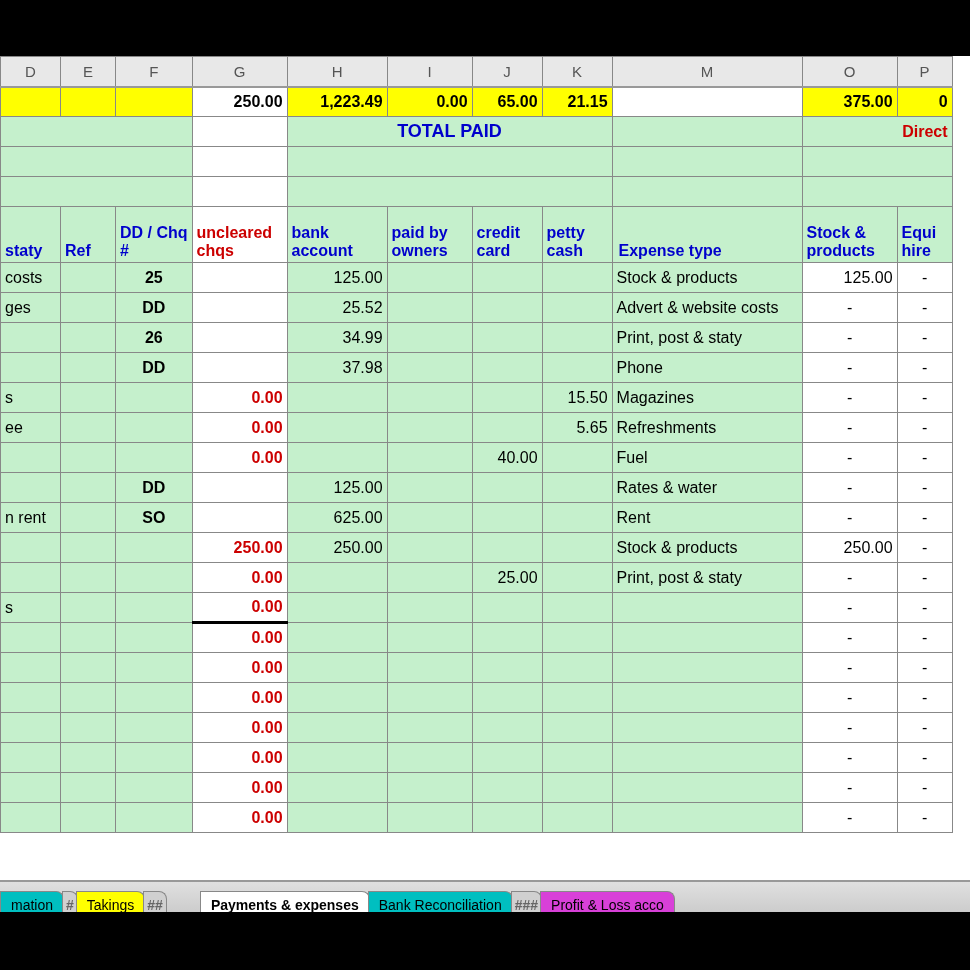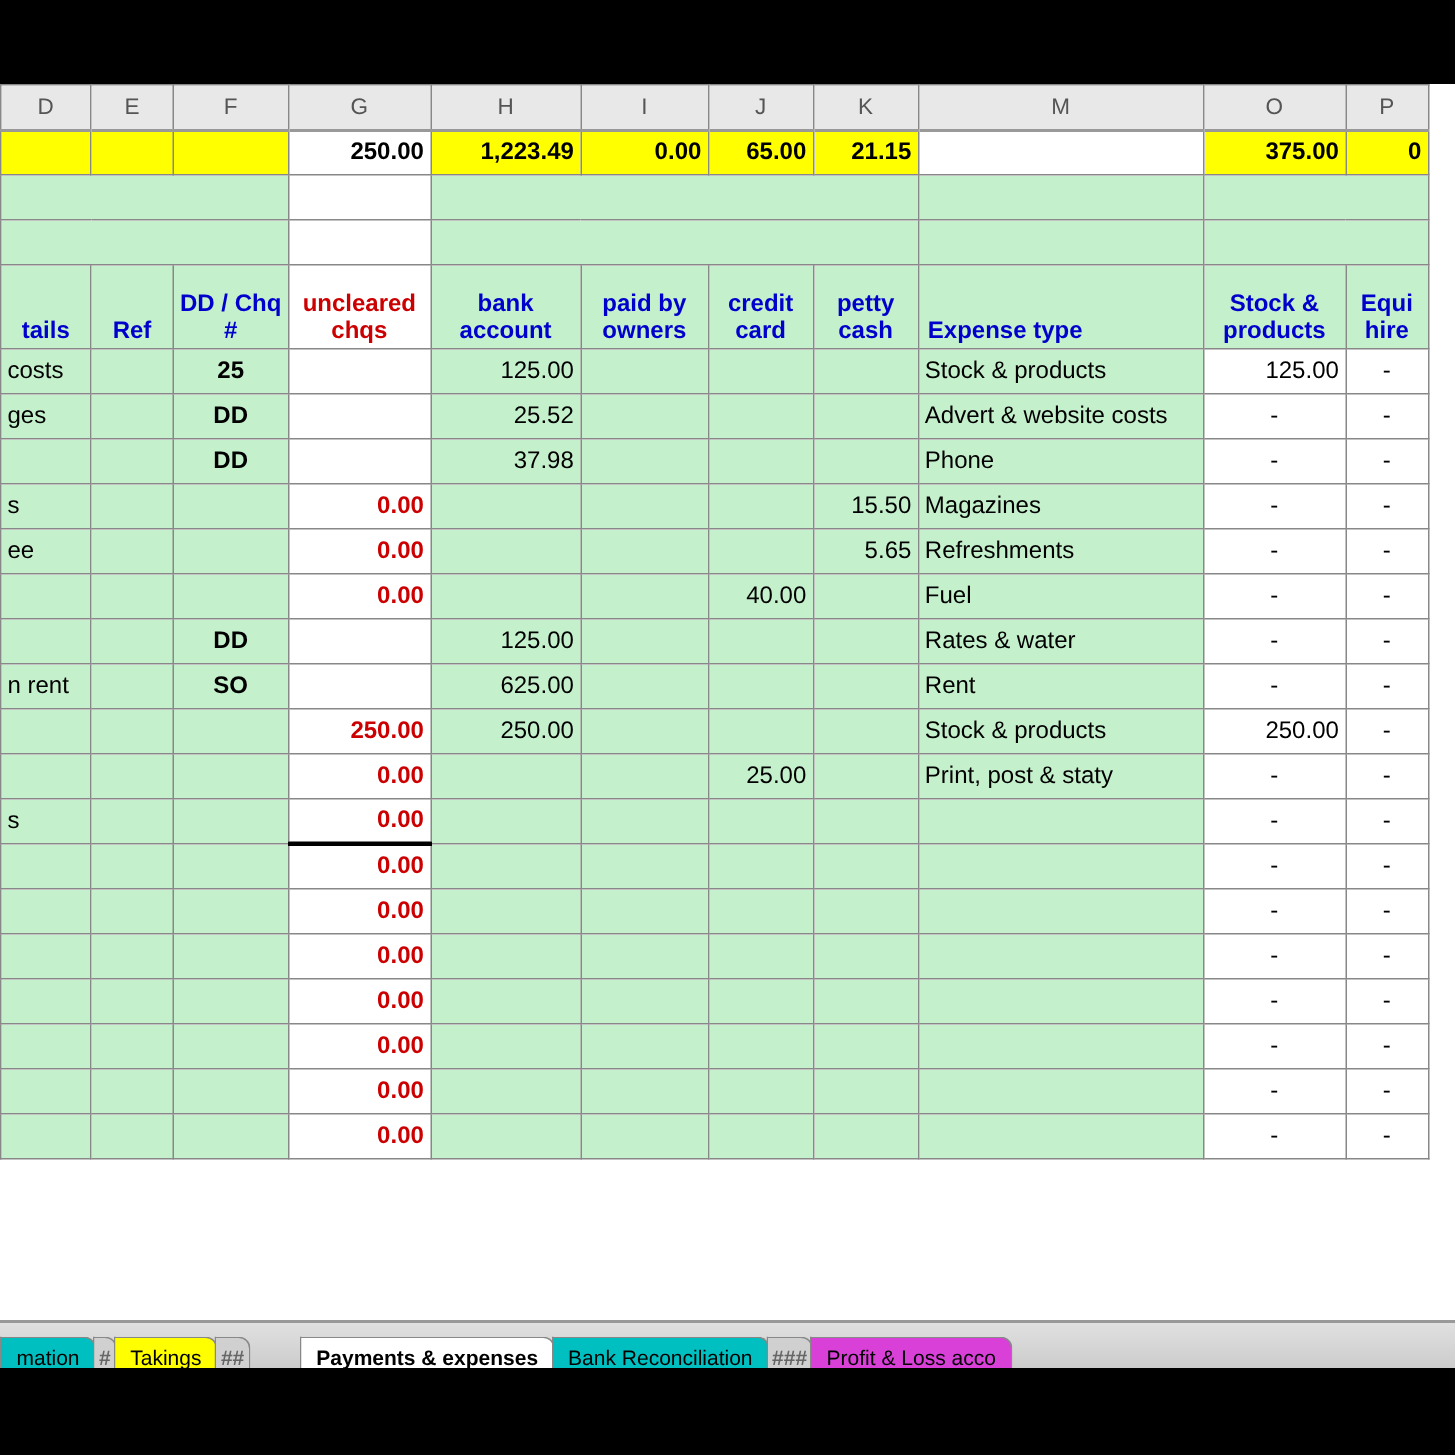--- a/index.html
+++ b/index.html
@@ -3,21 +3,21 @@
 <meta charset="utf-8">
 <style>
 * { box-sizing: border-box; margin: 0; padding: 0; }
 body { font-family: Arial, sans-serif; font-size: 16px; background: #fff; width: 970px; height: 970px; overflow: hidden; }
 .sheet { border-collapse: collapse; table-layout: fixed; }
 .sheet td, .sheet th { border: 1px solid #888; height: 30px; padding: 2px 4px; white-space: nowrap; overflow: hidden; }
 .colhead td { background: #e8e8e8; color: #555; text-align: center; font-size: 15px; border-bottom: 2px solid #999; font-weight: normal; }
 .yellowrow td { background: #ffff00; font-weight: bold; text-align: right; }
 .greenbg { background: #c5f0cc; }
 .whitebg { background: #ffffff; }
-.hdr { color: #0000cc; font-weight: bold; text-align: center; }
+.hdr { color: #0000cc; font-weight: bold; text-align: left; }
 .hdr-v { vertical-align: bottom; }
 .total-paid { color: #0000cc; font-weight: bold; text-align: center; font-size: 18px; }
 .redtxt { color: #cc0000; font-weight: bold; margin-top: 24px; }
 .num { text-align: right; }
 .center { text-align: center; font-weight: bold; }
 .dash { text-align: center; }
 .expense { text-align: left; }
 .thick-bottom { border-bottom: 3px solid #000 !important; }
 .direct { color: #cc0000; font-weight: bold; text-align: right; }
 .tabs { display: flex; position: absolute; top: 880px; left: 0; right: 0; height: 38px; background: linear-gradient(#e0e0e0,#c8c8c8); border-top: 2px solid #999; font-size: 14px; align-items: flex-end; padding-left: 0; overflow: hidden; }
@@ -75,33 +75,40 @@
           <td>0.00</td>
           <td>65.00</td>
           <td>21.15</td>
           <td style="background: rgb(255, 255, 255);"></td>
           <td>375.00</td>
           <td>0</td>
         </tr>
         <tr>
           <td class="greenbg" colspan="3"></td>
           <td class="whitebg"></td>
-          <td class="greenbg" colspan="4"></td>
-          <td class="greenbg"></td>
-          <td class="greenbg" colspan="2"></td>
+          <td class="total-paid greenbg" colspan="4">TOTAL PAID</td>
+          <td class="greenbg"></td>
+          <td class="direct greenbg" colspan="2">Direct</td>
         </tr>
         <tr>
           <td class="greenbg" colspan="3"></td>
           <td class="whitebg"></td>
           <td class="greenbg" colspan="4"></td>
           <td class="greenbg"></td>
           <td class="greenbg" colspan="2"></td>
         </tr>
+        <tr>
+          <td class="greenbg" colspan="3"></td>
+          <td class="whitebg"></td>
+          <td class="greenbg" colspan="4"></td>
+          <td class="greenbg"></td>
+          <td class="greenbg" colspan="2"></td>
+        </tr>
         <tr style="height: 56px;">
-          <td class="greenbg hdr hdr-v">tails</td>
+          <td class="greenbg hdr hdr-v">staty</td>
           <td class="greenbg hdr hdr-v">Ref</td>
           <td class="greenbg hdr hdr-v">DD / Chq<br>#</td>
           <td class="whitebg redtxt hdr hdr-v">uncleared<br>chqs</td>
           <td class="greenbg hdr hdr-v">bank<br>account</td>
           <td class="greenbg hdr hdr-v">paid by<br>owners</td>
           <td class="greenbg hdr hdr-v">credit<br>card</td>
           <td class="greenbg hdr hdr-v">petty<br>cash</td>
           <td class="greenbg hdr hdr-v" style="text-align: left; padding-left: 6px; vertical-align: bottom;">Expense type</td>
           <td class="greenbg hdr hdr-v">Stock &amp;<br>products</td>
           <td class="greenbg hdr hdr-v">Equi<br>hire</td>
@@ -122,20 +129,33 @@
         <tr>
           <td class="greenbg">ges</td>
           <td class="greenbg center"></td>
           <td class="greenbg center">DD</td>
           <td class="whitebg num redtxt"></td>
           <td class="greenbg num">25.52</td>
           <td class="greenbg num"></td>
           <td class="greenbg num"></td>
           <td class="greenbg num"></td>
           <td class="greenbg expense">Advert &amp; website costs</td>
+          <td class="whitebg dash">-</td>
+          <td class="whitebg dash">-</td>
+        </tr>
+        <tr>
+          <td class="greenbg"></td>
+          <td class="greenbg center"></td>
+          <td class="greenbg center">26</td>
+          <td class="whitebg num redtxt"></td>
+          <td class="greenbg num">34.99</td>
+          <td class="greenbg num"></td>
+          <td class="greenbg num"></td>
+          <td class="greenbg num"></td>
+          <td class="greenbg expense">Print, post &amp; staty</td>
           <td class="whitebg dash">-</td>
           <td class="whitebg dash">-</td>
         </tr>
         <tr>
           <td class="greenbg"></td>
           <td class="greenbg center"></td>
           <td class="greenbg center">DD</td>
           <td class="whitebg num redtxt"></td>
           <td class="greenbg num">37.98</td>
           <td class="greenbg num"></td>

